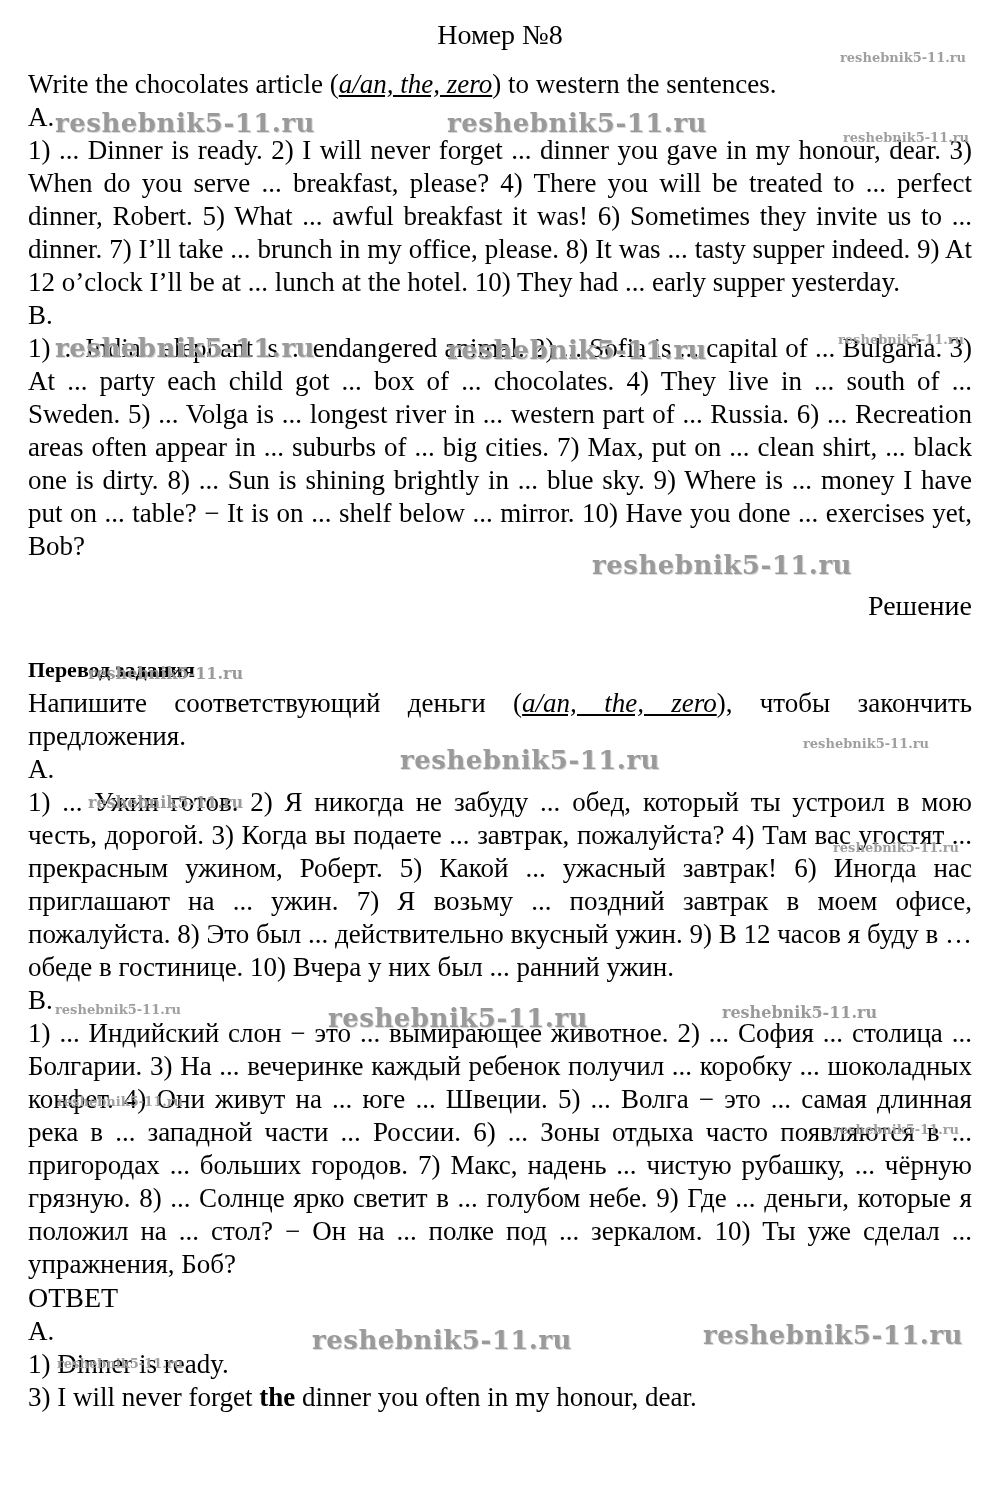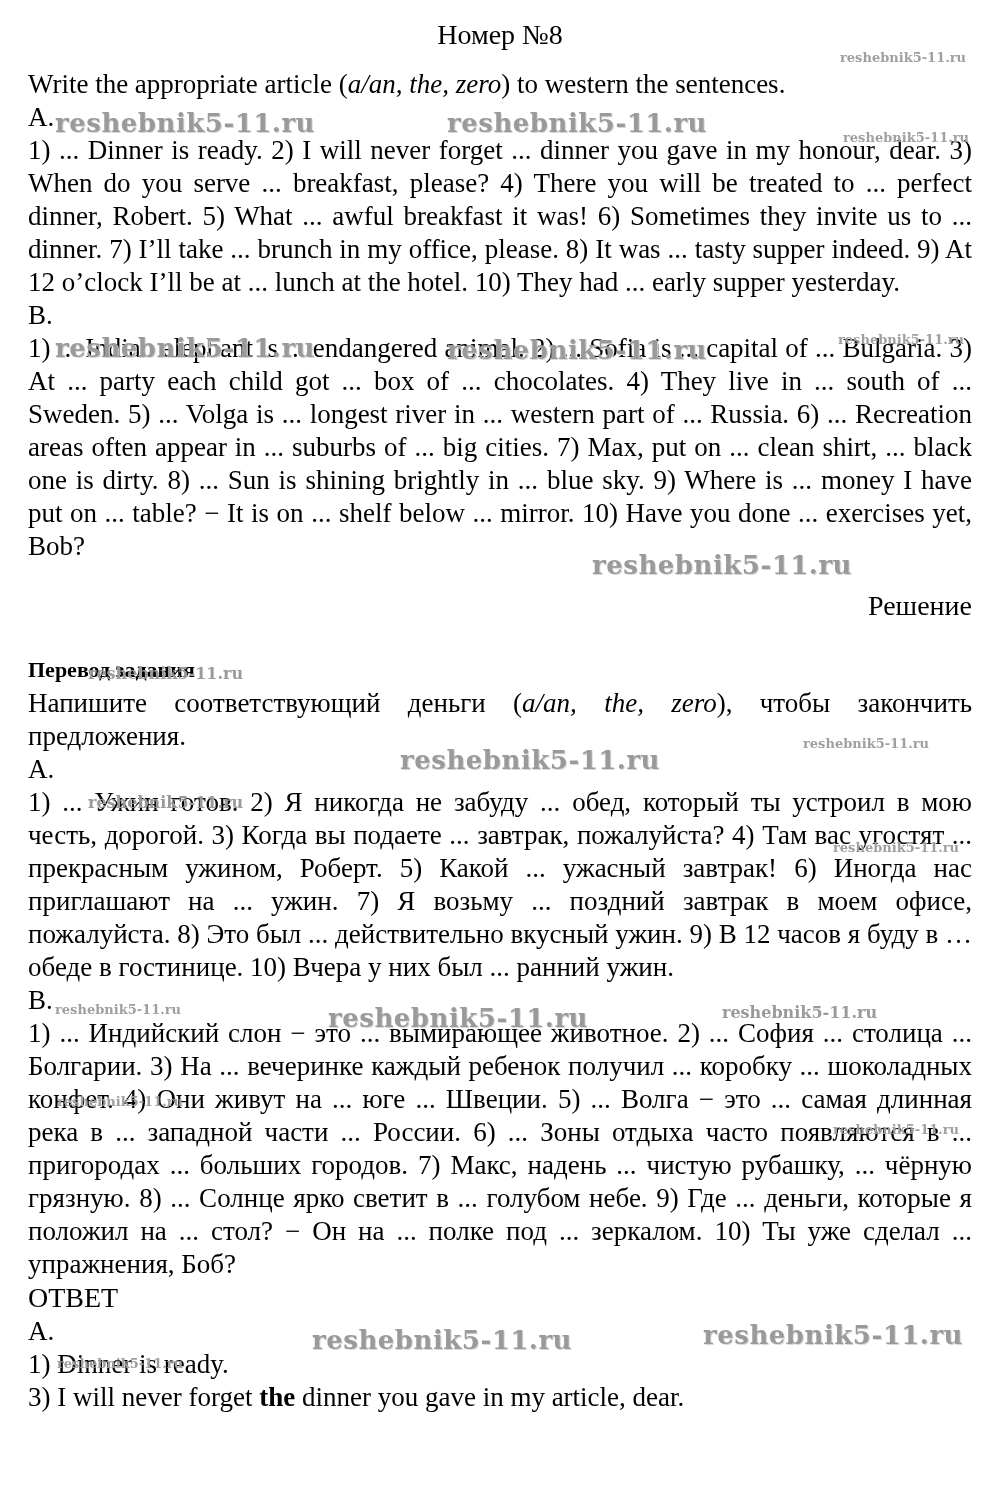--- a/index.html
+++ b/index.html
@@ -42,21 +42,21 @@
   .heading-bi {
     font-size: 22px;
     line-height: 34px;
     font-weight: bold;
   }
   .heading-bold {
     font-size: 28px;
     line-height: 34px;
     font-weight: normal;
   }
-  i { font-style: italic; }
+  i { font-style: italic; text-decoration: underline; }
   b { font-weight: bold; }
   
   .wm {
     position: absolute;
     white-space: nowrap;
     font-family: "DejaVu Serif", serif;
     pointer-events: none;
     text-align: right;
   }
   .wm.lg {
@@ -77,21 +77,21 @@
     color: #9f9f9f;
   }
 </style>
 </head>
 <body>
 
 <div class="page">
 
   <div class="title">Номер №8</div>
 
-  <p class="text"><span>Write the appropriate article (</span><i>a/an, the, zero</i><span>) to western the sentences.</span></p>
+  <p class="text"><span>Write the chocolates article (</span><i>a/an, the, zero</i><span>) to western the sentences.</span></p>
 
   <div class="label">A.</div>
 
   <p class="text">1) ... Dinner is ready. 2) I will never forget ... dinner you gave in my honour, dear. 3) When do you serve ... breakfast, please? 4) There you will be treated to ... perfect dinner, Robert. 5) What ... awful breakfast it was! 6) Sometimes they invite us to ... dinner. 7) I’ll take ... brunch in my office, please. 8) It was ... tasty supper indeed. 9) At 12 o’clock I’ll be at ... lunch at the hotel. 10) They had ... early supper yesterday.</p>
 
   <div class="label">B.</div>
 
   <p class="text">1) ... Indian elephant is ... endangered animal. 2) ... Sofia is ... capital of ... Bulgaria. 3) At ... party each child got ... box of ... chocolates. 4) They live in ... south of ... Sweden. 5) ... Volga is ... longest river in ... western part of ... Russia. 6) ... Recreation areas often appear in ... suburbs of ... big cities. 7) Max, put on ... clean shirt, ... black one is dirty. 8) ... Sun is shining brightly in ... blue sky. 9) Where is ... money I have put on ... table? − It is on ... shelf below ... mirror. 10) Have you done ... exercises yet, Bob?</p>
 
   <div class="heading-center">Решение</div>
@@ -107,21 +107,21 @@
   <div class="label">В.</div>
 
   <p class="text">1) ... Индийский слон − это ... вымирающее животное. 2) ... София ... столица ... Болгарии. 3) На ... вечеринке каждый ребенок получил ... коробку ... шоколадных конфет. 4) Они живут на ... юге ... Швеции. 5) ... Волга − это ... самая длинная река в ... западной части ... России. 6) ... Зоны отдыха часто появляются в ... пригородах ... больших городов. 7) Макс, надень ... чистую рубашку, ... чёрную грязную. 8) ... Солнце ярко светит в ... голубом небе. 9) Где ... деньги, которые я положил на ... стол? − Он на ... полке под ... зеркалом. 10) Ты уже сделал ... упражнения, Боб?</p>
 
   <div class="heading-bold">ОТВЕТ</div>
 
   <div class="label">A.</div>
 
   <p class="text">1) Dinner is ready.</p>
 
-  <p class="text"><span>3) I will never forget </span><b>the</b><span> dinner you gave in my article, dear.</span></p>
+  <p class="text"><span>3) I will never forget </span><b>the</b><span> dinner you often in my honour, dear.</span></p>
 
   <span class="wm sm" style="left:840px; top:50px;">reshebnik5-11.ru</span>
   <span class="wm lg" style="left:55px;  top:108px;">reshebnik5-11.ru</span>
   <span class="wm lg" style="left:447px; top:108px;">reshebnik5-11.ru</span>
   <span class="wm sm" style="left:843px; top:130px;">reshebnik5-11.ru</span>
   <span class="wm lg" style="left:55px;  top:333px;">reshebnik5-11.ru</span>
   <span class="wm lg" style="left:447px; top:335px;">reshebnik5-11.ru</span>
   <span class="wm sm" style="left:838px; top:332px;">reshebnik5-11.ru</span>
   <span class="wm lg" style="left:592px; top:550px;">reshebnik5-11.ru</span>
   <span class="wm md" style="left:88px;  top:664px;">reshebnik5-11.ru</span>

